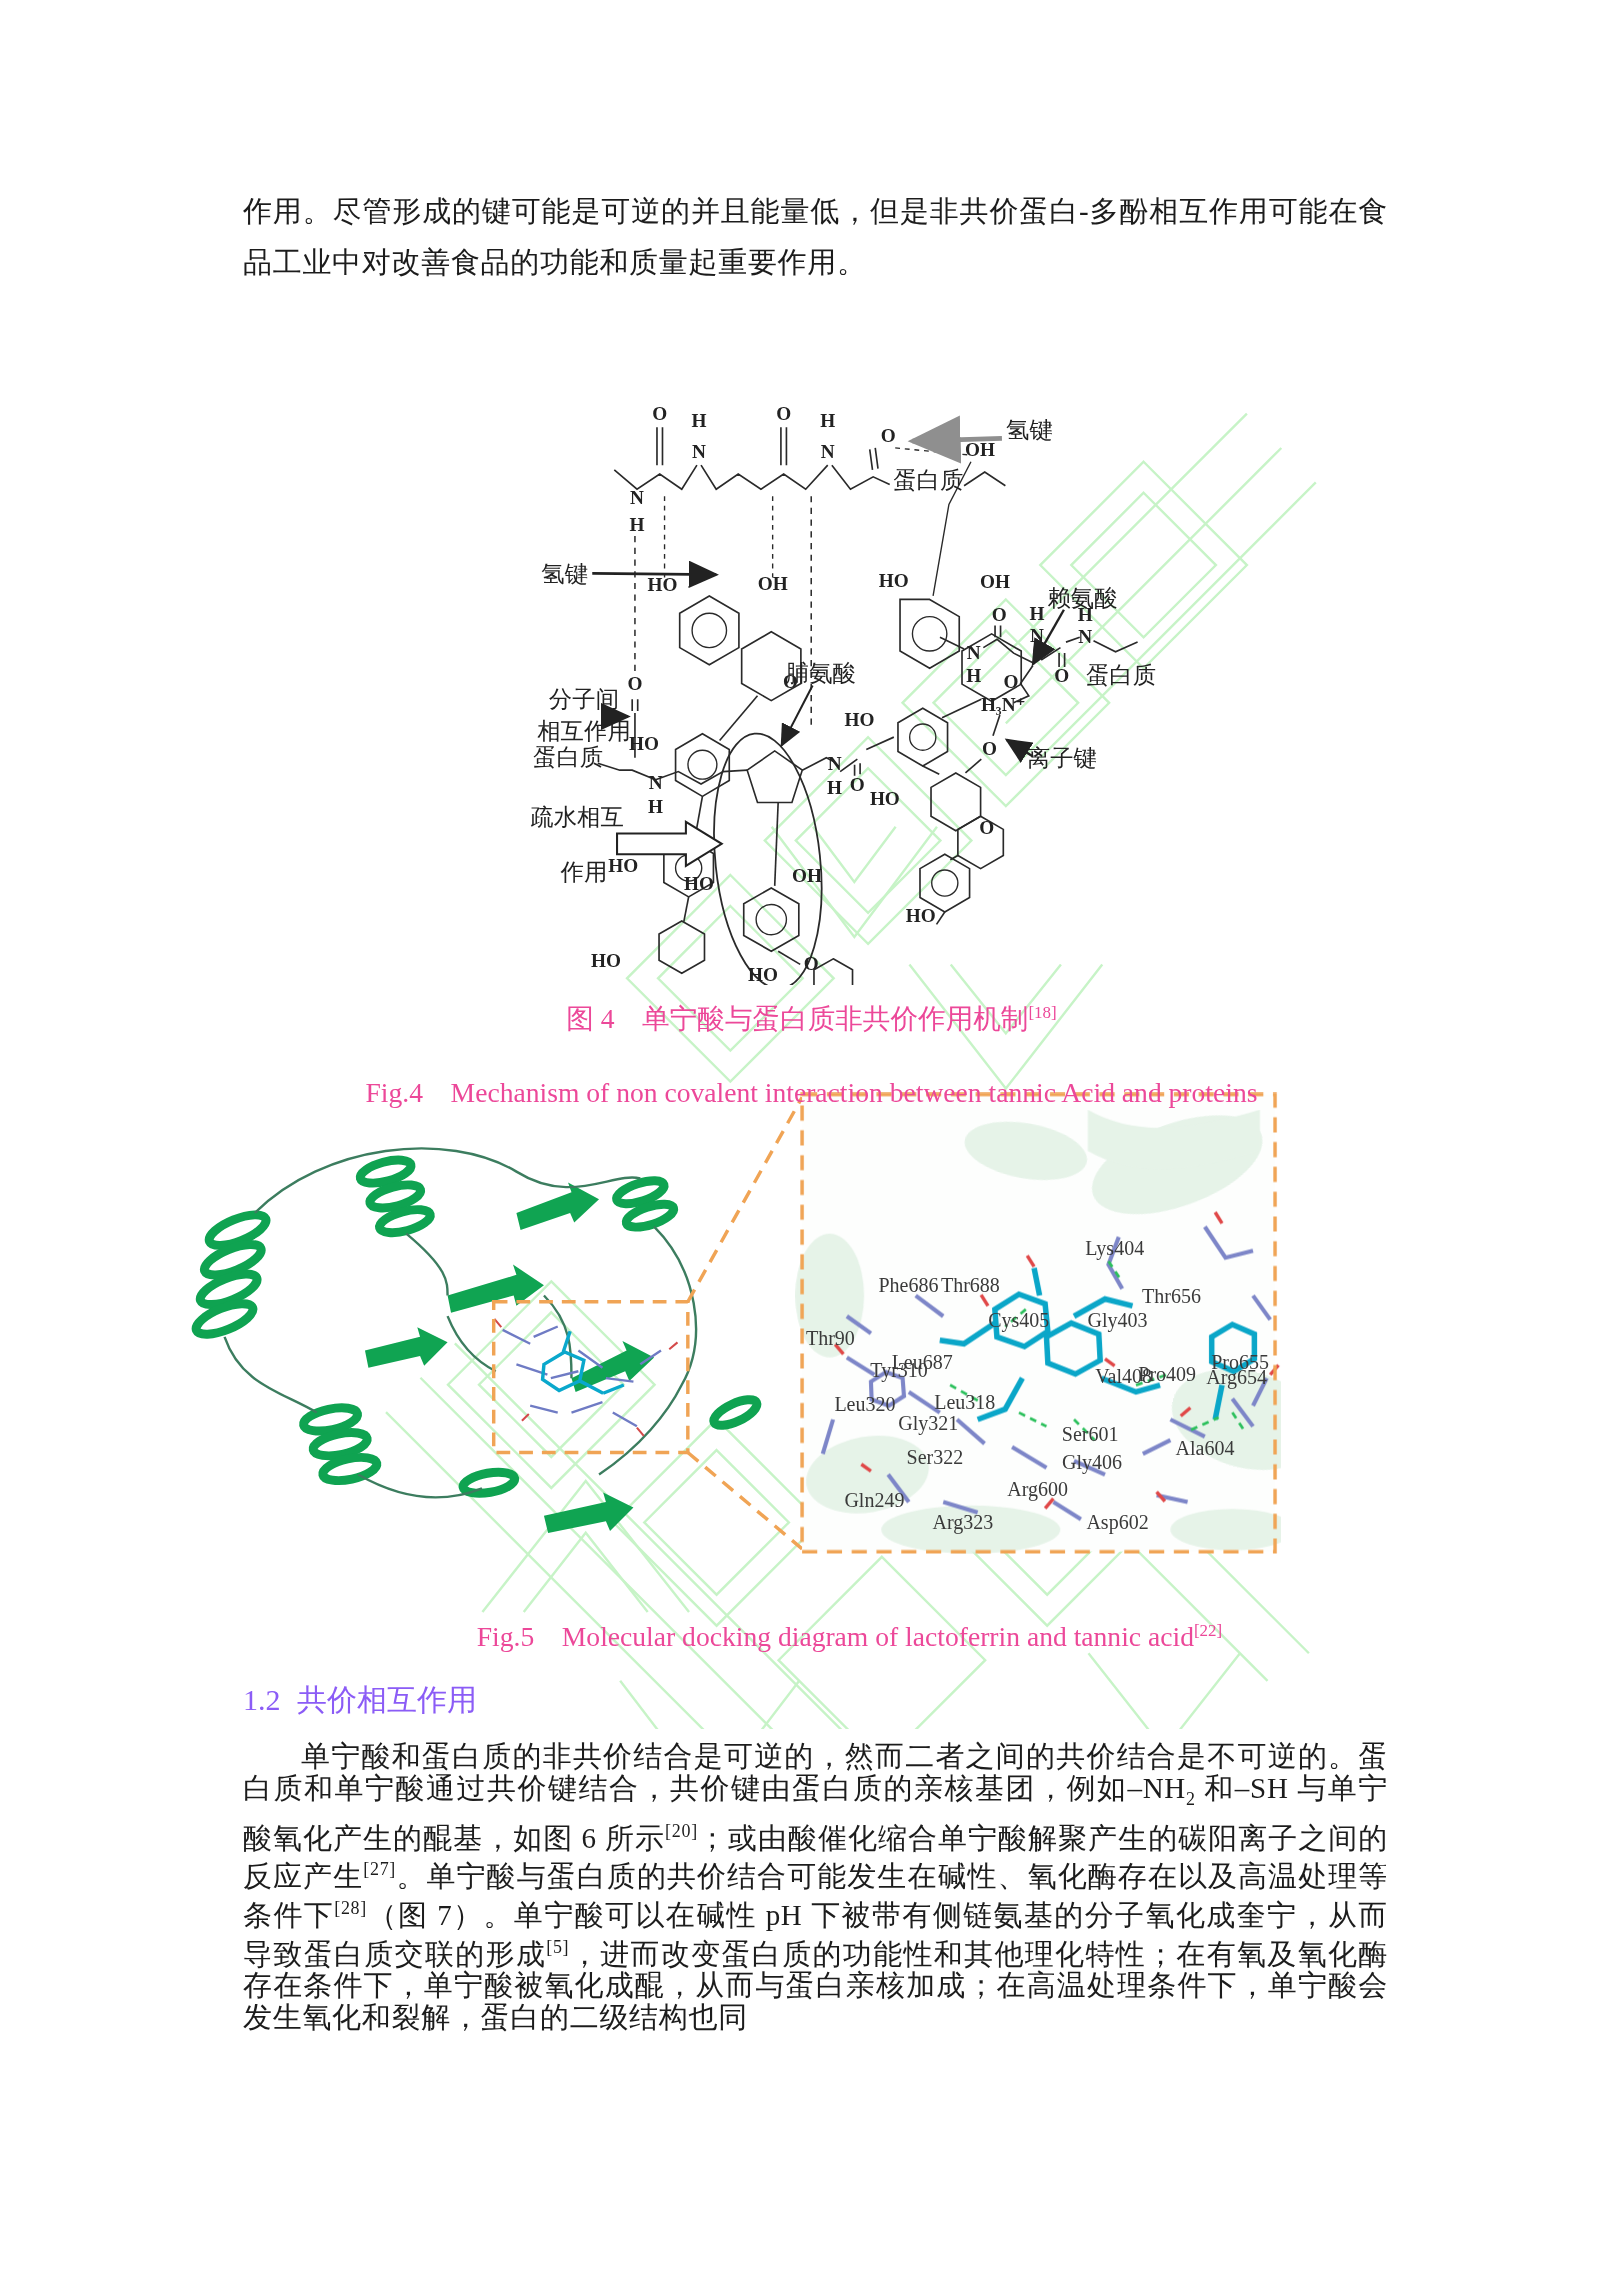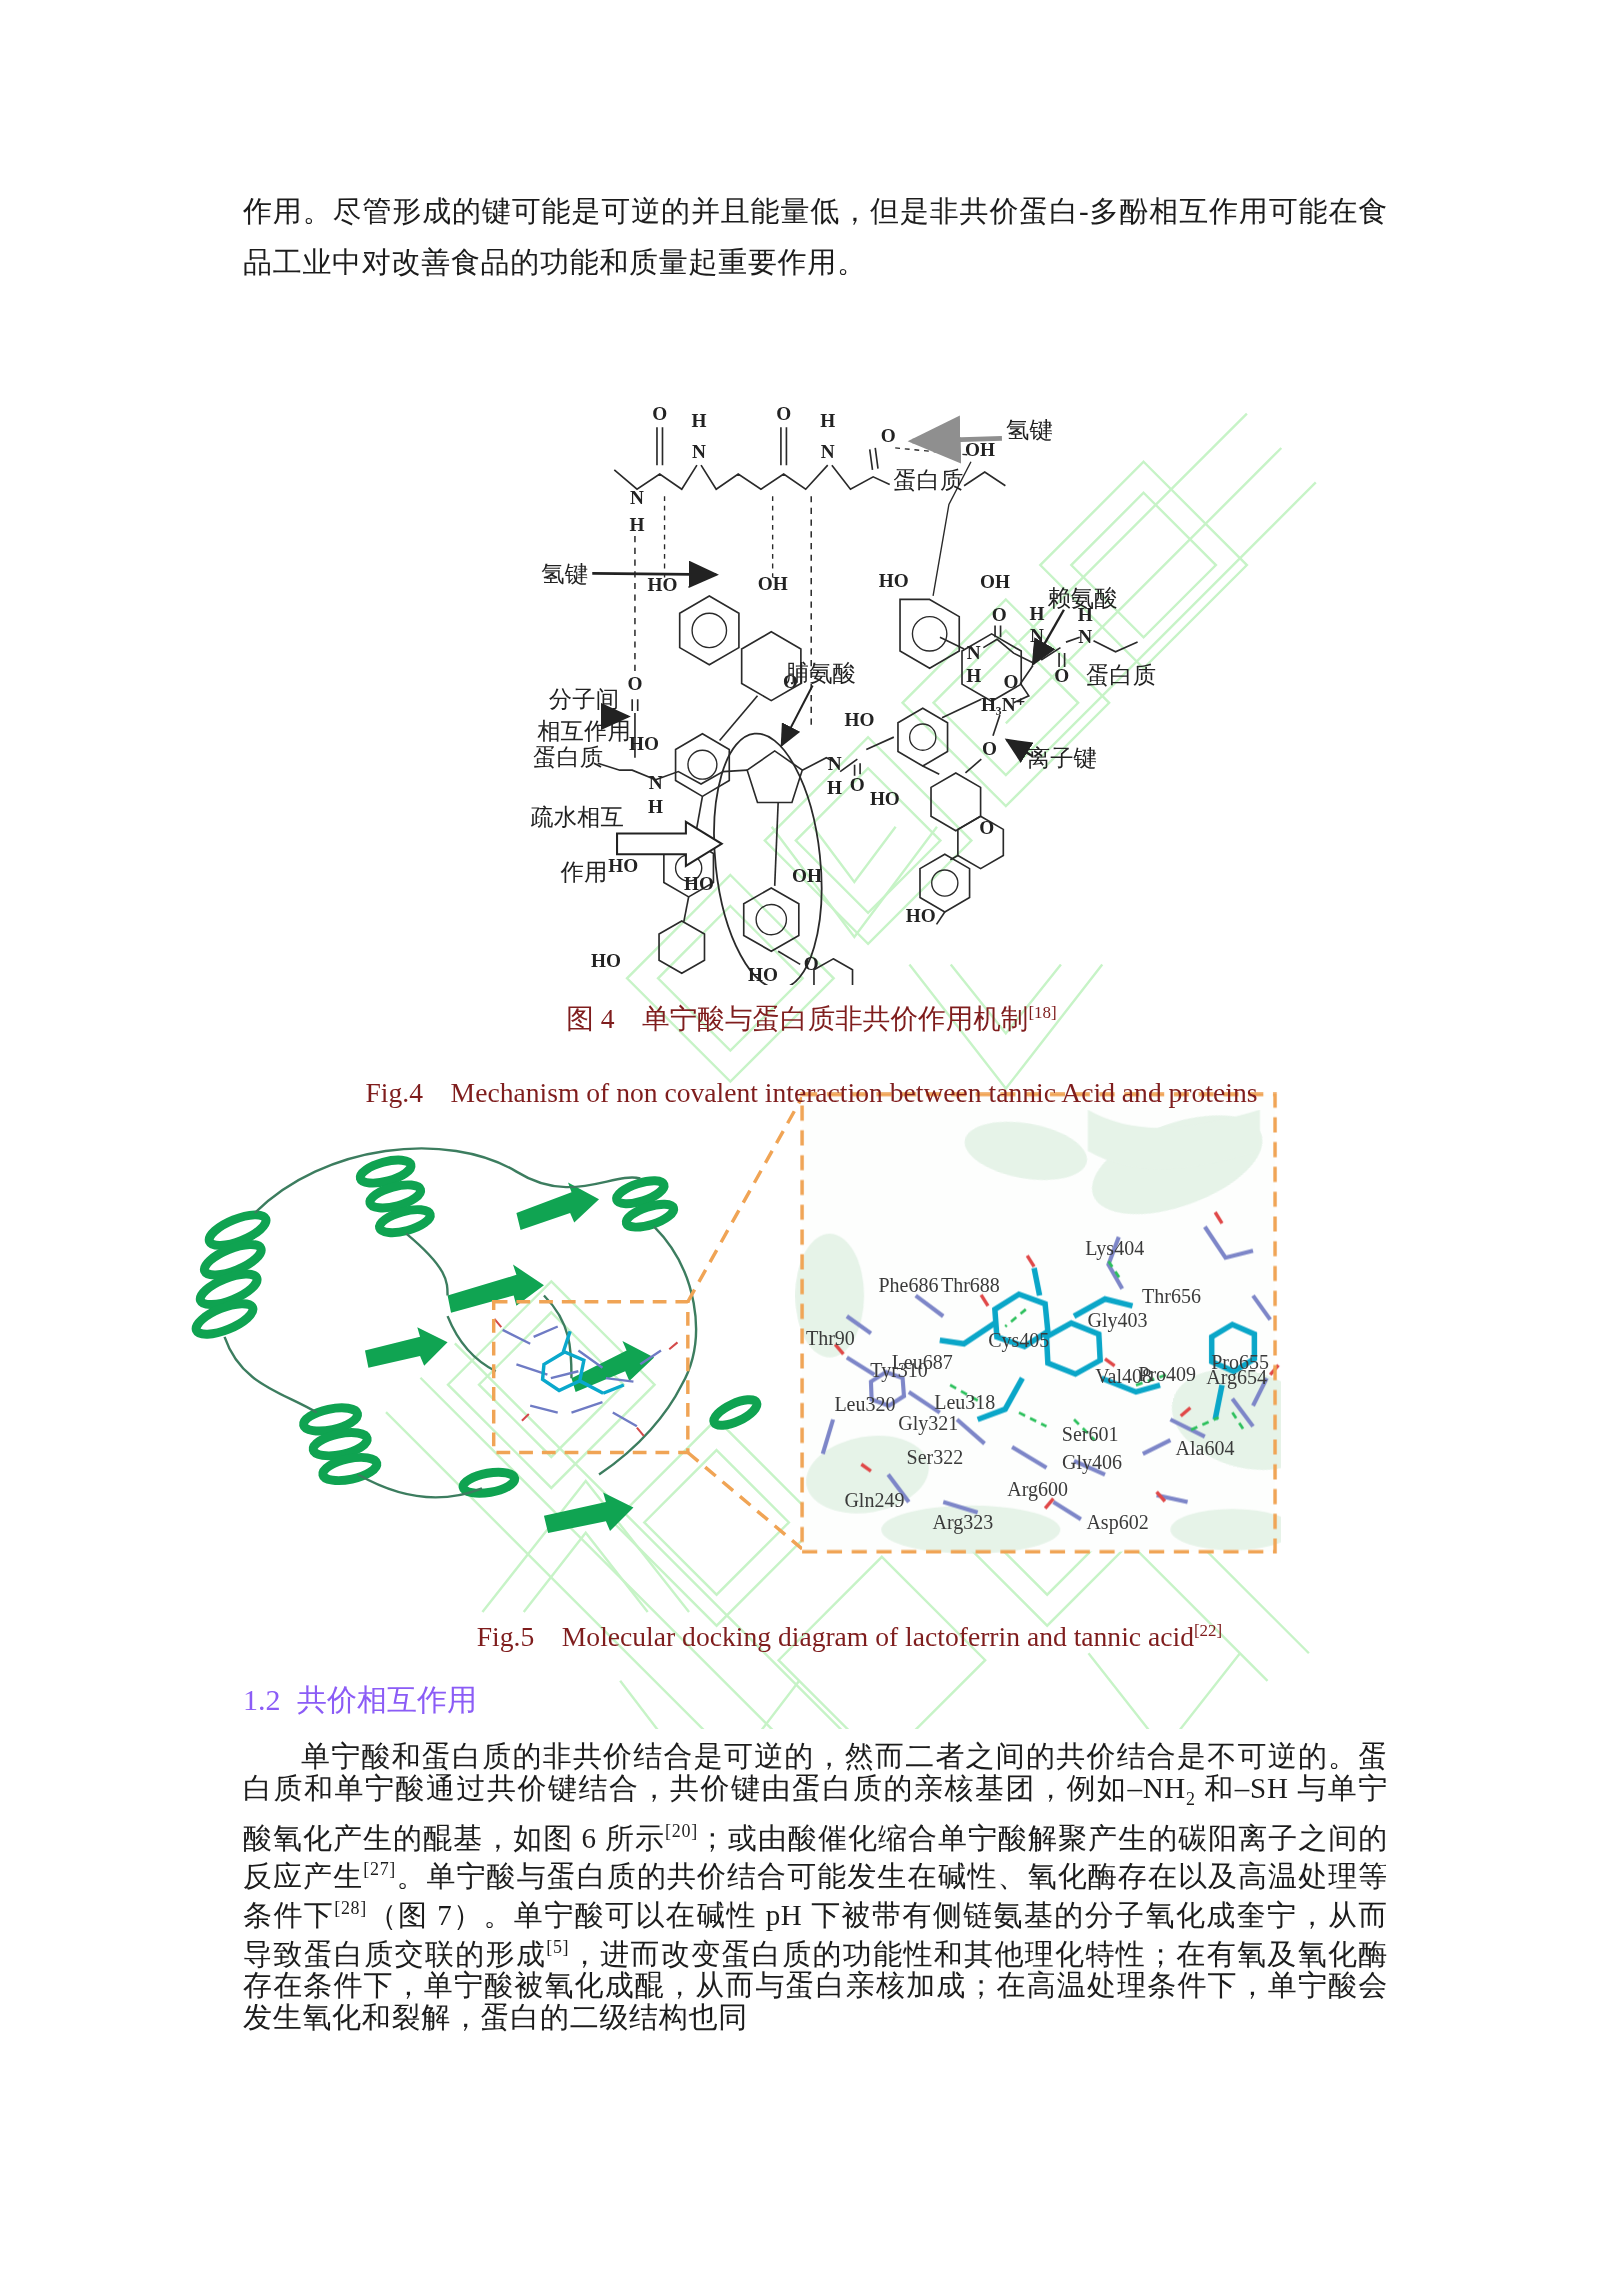--- a/index.html
+++ b/index.html
@@ -3,21 +3,21 @@
 <meta charset="utf-8">
 <style>
   html,body{margin:0;padding:0;background:#ffffff;}
   .page{position:relative;width:1395px;height:2295px;background:#fff;overflow:hidden;
         font-family:"Liberation Serif","DejaVu Serif",serif;color:#1c1c1c;}
   .wm{position:absolute;left:193px;top:386px;z-index:0;opacity:.62;}
   .layer{position:relative;z-index:2;}
   .para-top{position:absolute;left:243px;top:186px;width:1145px;font-size:29px;line-height:51px;
             text-align:justify;letter-spacing:0.7px;}
   .fig4{position:absolute;left:482px;top:324px;z-index:1;}
-  .cap{position:absolute;left:0;width:1623px;text-align:center;font-size:27.6px;color:#7f1d1d;}
+  .cap{position:absolute;left:0;width:1623px;text-align:center;font-size:27.6px;color:#ec4899;}
   .cap sup{font-size:17px;}
   #cap4cn{top:1000px;} #cap4en{top:1050px;margin-top:24px;}
   #cap5cn{top:1571px;} #cap5en{top:1618px;padding-left:38px;}
   .fig5{position:absolute;left:158px;top:1089px;z-index:1;}
   .residue-layer{position:absolute;left:803px;top:1094px;width:473px;height:457px;z-index:3;}
   .residue{position:absolute;transform:translate(-50%,-50%);font-size:20px;
            font-family:"Liberation Serif",serif;color:#3a3a3a;white-space:nowrap;}
   .heading{position:absolute;left:243px;top:1680px;font-size:30px;color:#8b5cf6;}
   .heading .ht{margin-left:16.5px;}
   .para-body{position:absolute;left:243px;top:1740px;width:1145px;font-size:29px;line-height:32px;
@@ -294,21 +294,21 @@
         <path d="M1150,430 l45,25 M1250,470 l40,20 M1420,430 l45,-15 M1500,495 l40,-18 M1330,480 l30,30 M1260,320 l-30,25 M1560,470 l20,30 M1380,250 l20,30"></path>
       </g>
       <rect x="935" y="8" width="687" height="664" fill="none" stroke="#f0a455" stroke-width="5" stroke-dasharray="22 14"></rect>
     </g>
   </svg>
 
   <div class="residue-layer">
       <span class="residue" style="left: 5.8%; top: 53.3%;">Thr90</span>
       <span class="residue" style="left: 22.3%; top: 41.9%;">Phe686</span>
       <span class="residue" style="left: 35.4%; top: 41.9%;">Thr688</span>
-      <span class="residue" style="left: 45.6%; top: 49.4%; margin-top: 20px;">Cys405</span>
+      <span class="residue" style="left: 45.6%; top: 49.4%;">Cys405</span>
       <span class="residue" style="left: 65.9%; top: 33.7%;">Lys404</span>
       <span class="residue" style="left: 66.5%; top: 49.5%;">Gly403</span>
       <span class="residue" style="left: 77.9%; top: 44.3%;">Thr656</span>
       <span class="residue" style="left: 92.4%; top: 58.7%;">Pro655</span>
       <span class="residue" style="left: 77%; top: 61.3%;">Pro409</span>
       <span class="residue" style="left: 25.2%; top: 58.7%;">Leu687</span>
       <span class="residue" style="left: 34.2%; top: 67.5%;">Leu318</span>
       <span class="residue" style="left: 61.1%; top: 71.7%; margin-top: 40px;">Gly406</span>
       <span class="residue" style="left: 12.7%; top: 60.4%; margin-left: 36px;">Tyr310</span>
       <span class="residue" style="left: 13.1%; top: 67.9%;">Leu320</span>

